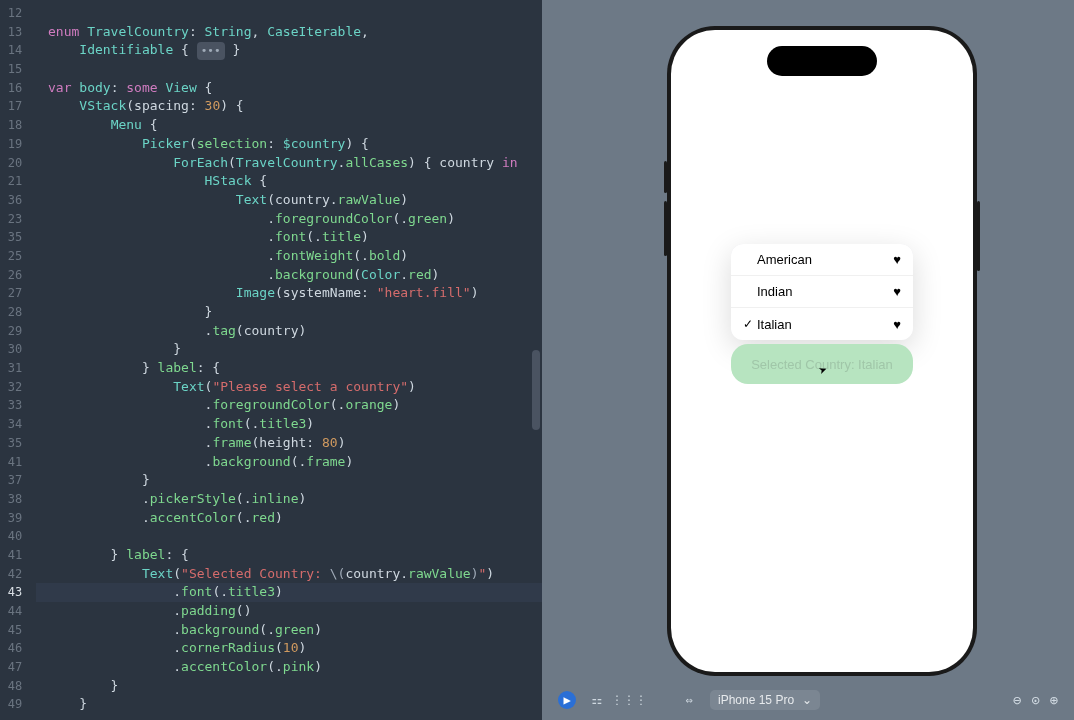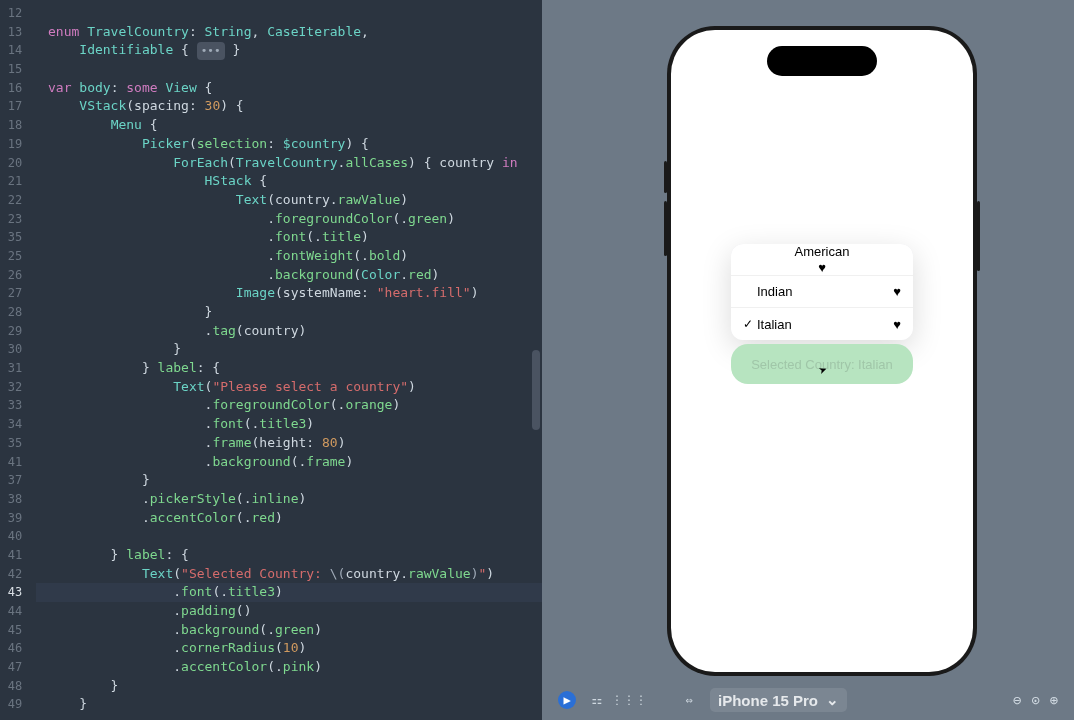--- a/index.html
+++ b/index.html
@@ -140,21 +140,21 @@
     display: flex;
     align-items: center;
     height: 32px;
     padding: 0 12px;
     font-family: -apple-system, 'SF Pro', Helvetica, Arial, sans-serif;
     font-size: 13px;
     color: #000;
     border-bottom: 1px solid rgba(0,0,0,0.06);
     background: #ffffff;
   }
-  .menu-row:first-child { border-top-left-radius:12px; border-top-right-radius:12px;flex-direction:column; }
+  .menu-row:first-child { border-top-left-radius:12px; border-top-right-radius:12px; }
   .menu-row:last-child { border-bottom: none; }
   .check { width: 14px; text-align: left; font-size: 12px; }
   .menu-label { flex: 1; }
   .heart { font-size: 13px; color:#000; }
   .selected-badge {
     position: absolute;
     top: 314px;
     left: 60px;
     width: 182px;
     height: 40px;
@@ -196,44 +196,43 @@
     background: transparent;
   }
   .bbtn.play { background: #2a6fd6; color: #fff; border-radius: 50%; width:18px; height:18px; }
   .device-picker {
     display: flex; align-items: center;
     gap: 8px;
     background: rgba(255,255,255,0.1);
     padding: 3px 8px;
     border-radius: 5px;
     font-family: -apple-system, Helvetica, Arial, sans-serif;
-    font-size: 15px;
+    font-size: 12px;
     color: #e6e9ec;
-    font-weight: bold;
   }
   .spacer { flex: 1; }
   .zoom-group { display: flex; gap: 10px; color: #cfd8e0; }
   .zoom-group span { font-size: 14px; }
 </style>
 </head>
 <body>
 
 <div class="editor-pane">
   <div class="gutter">
       <div class="line-num">12</div>
       <div class="line-num">13</div>
       <div class="line-num">14</div>
       <div class="line-num">15</div>
       <div class="line-num">16</div>
       <div class="line-num">17</div>
       <div class="line-num">18</div>
       <div class="line-num">19</div>
       <div class="line-num">20</div>
       <div class="line-num">21</div>
-      <div class="line-num">22</div>
+      <div class="line-num">36</div>
       <div class="line-num">23</div>
       <div class="line-num">35</div>
       <div class="line-num">25</div>
       <div class="line-num">26</div>
       <div class="line-num">27</div>
       <div class="line-num">28</div>
       <div class="line-num">29</div>
       <div class="line-num">30</div>
       <div class="line-num">31</div>
       <div class="line-num">32</div>

